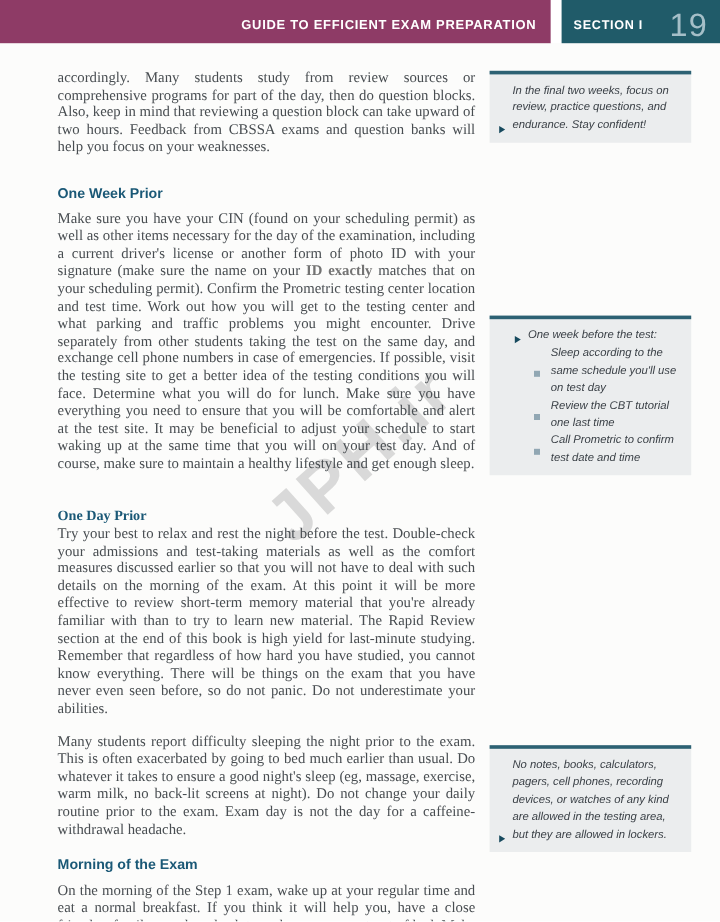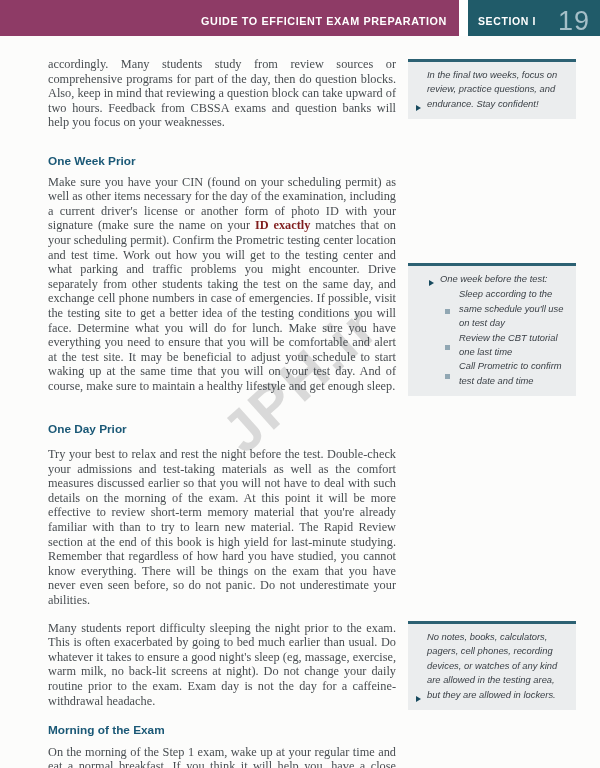--- a/index.html
+++ b/index.html
@@ -91,24 +91,24 @@
   }
   .text-column p { margin: 0; }
   .heading {
     font-family: "Liberation Sans", sans-serif;
     font-size: 11.8px;
     font-weight: bold;
     color: #1a5876;
     text-align: left;
   }
   .h-oneweek { margin-top: 24px; margin-bottom: 6px; }
-  .h-oneday  { margin-top: 29px; margin-bottom: 10px; }
+  .h-oneday  { margin-top: 29px; margin-bottom: 0; font-family: Liberation Serif, serif; }
   .h-morning { margin-top: 15px; margin-bottom: 7px; }
   .p-gap { margin-top: 13px !important; }
-  .bold-inline { font-weight: bold; color: #7f1d1d; }
+  .bold-inline { font-weight: bold; color: #737373; }
 
   
   .note {
     position: absolute;
     left: 408px;
     width: 168px;
     background: #ebedee;
     border-top: 3px solid #2c6173;
     padding: 6px 9px 8px 7px;
     z-index: 2;

